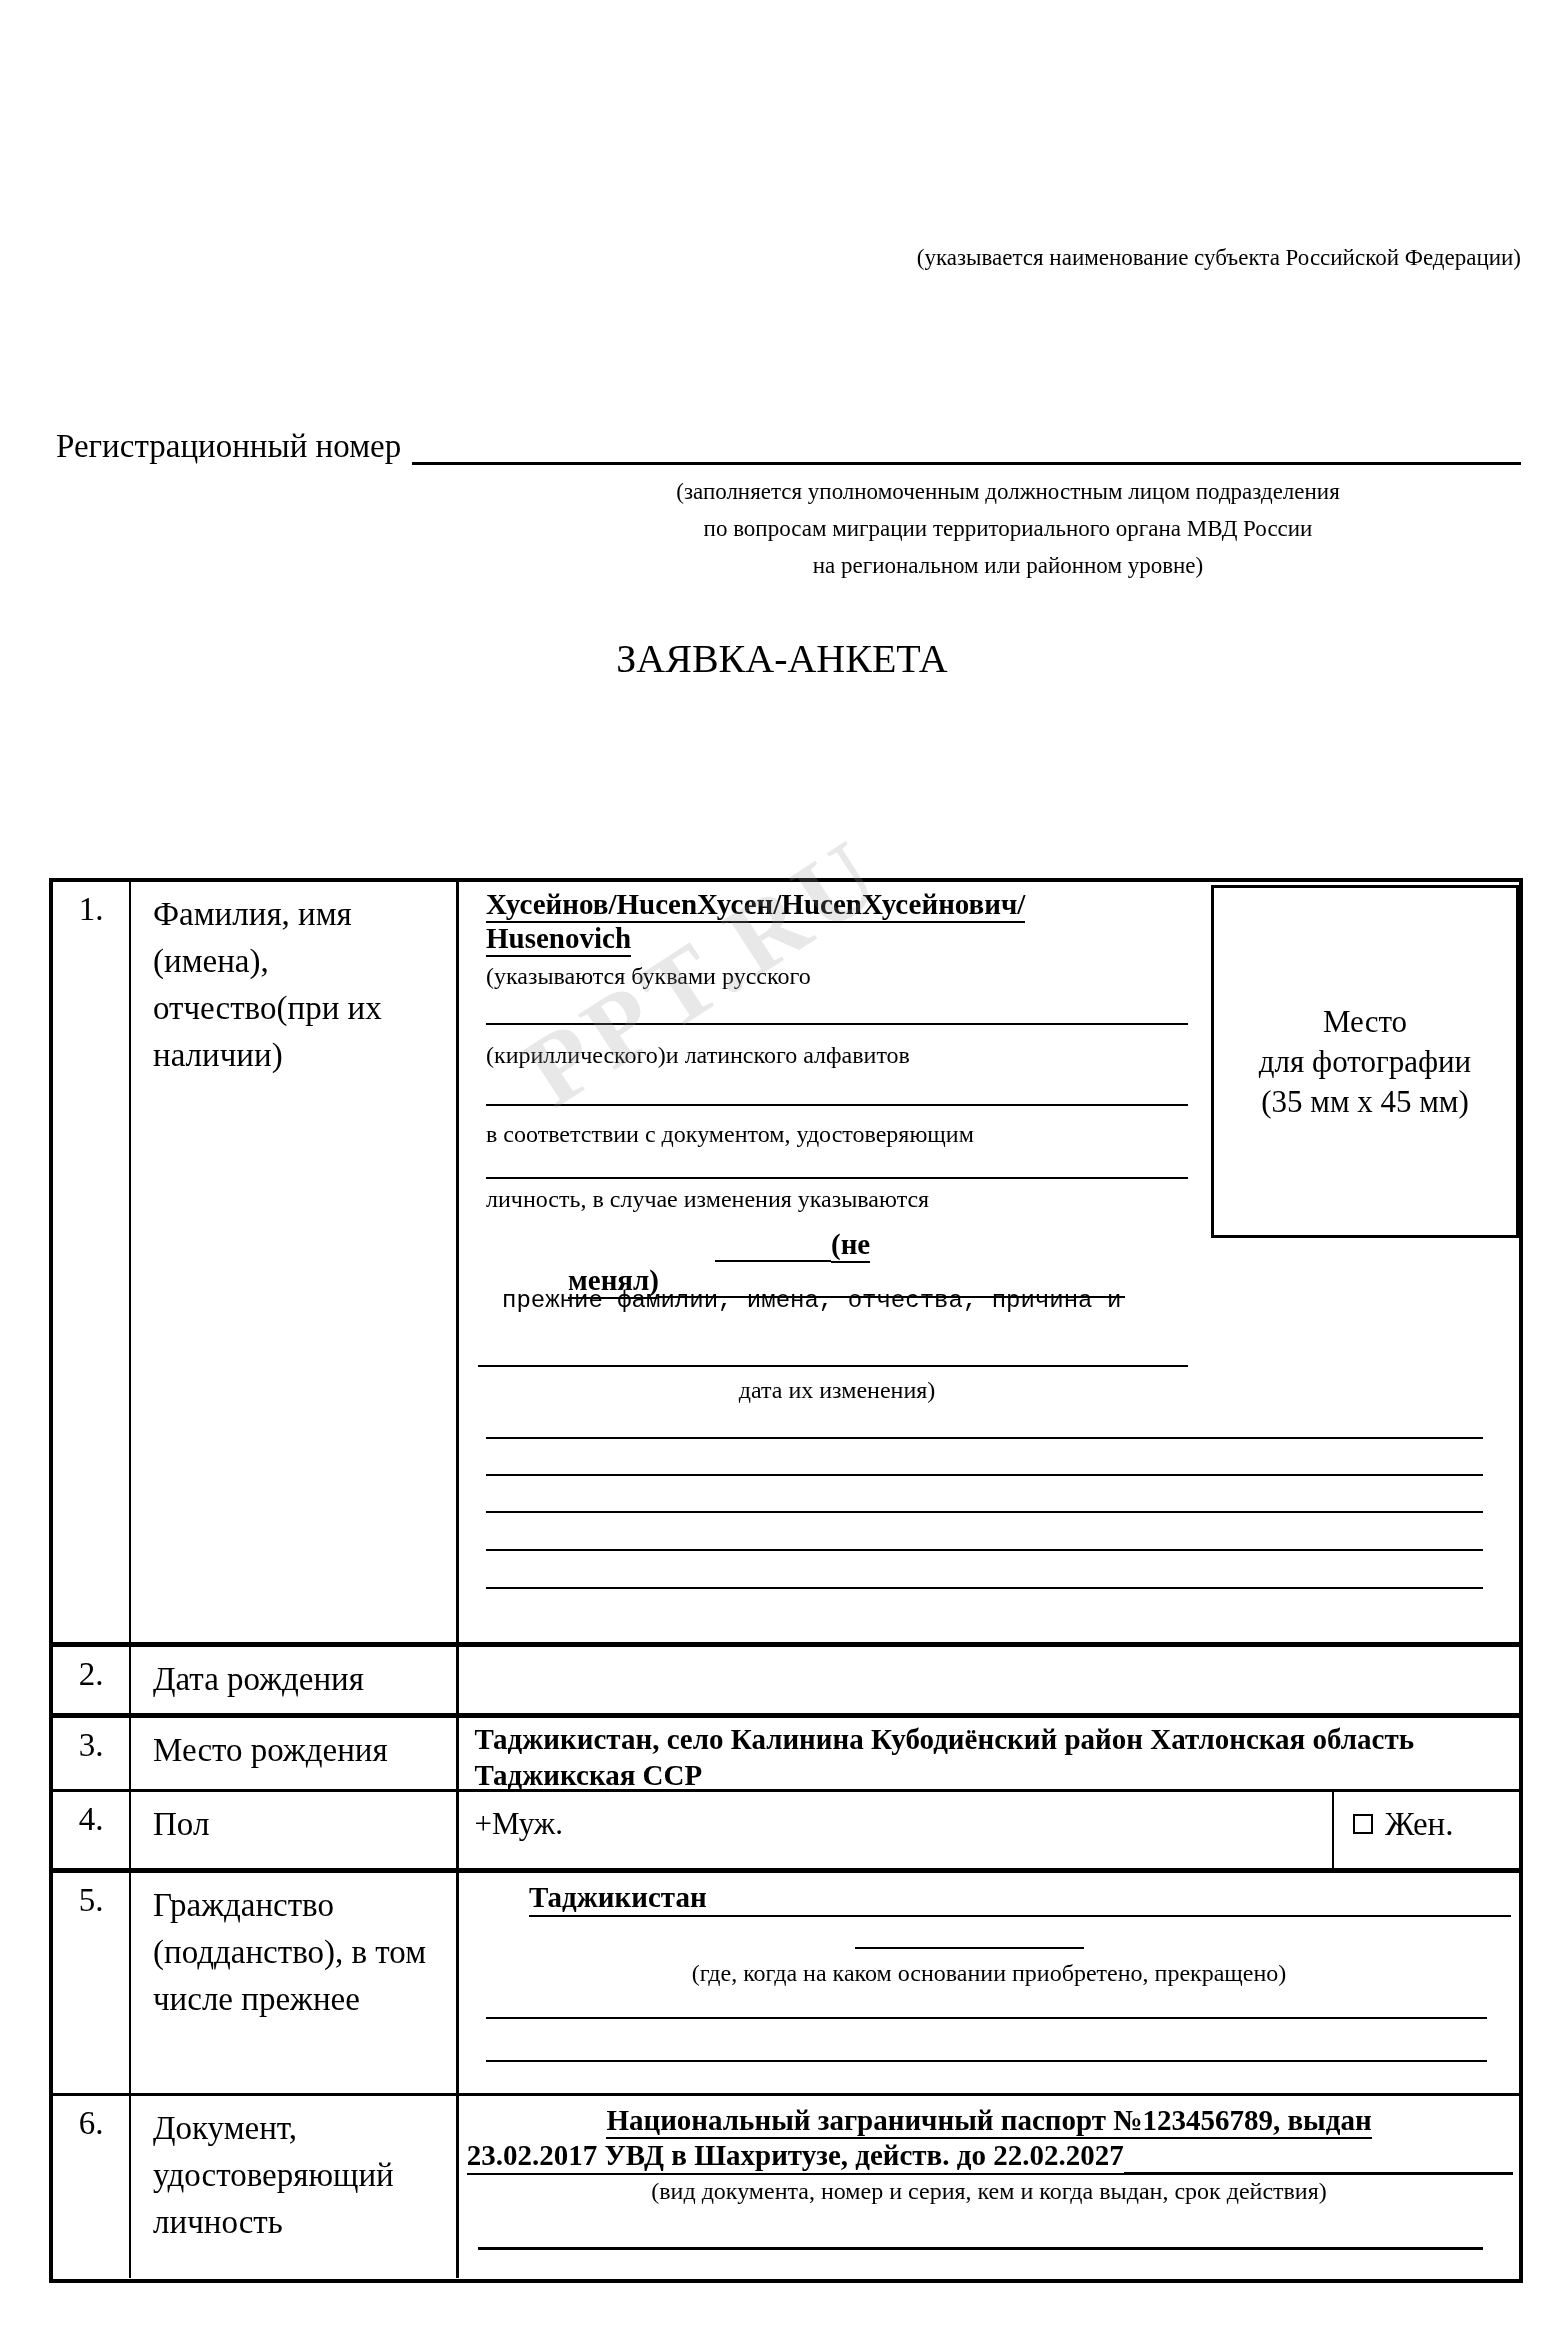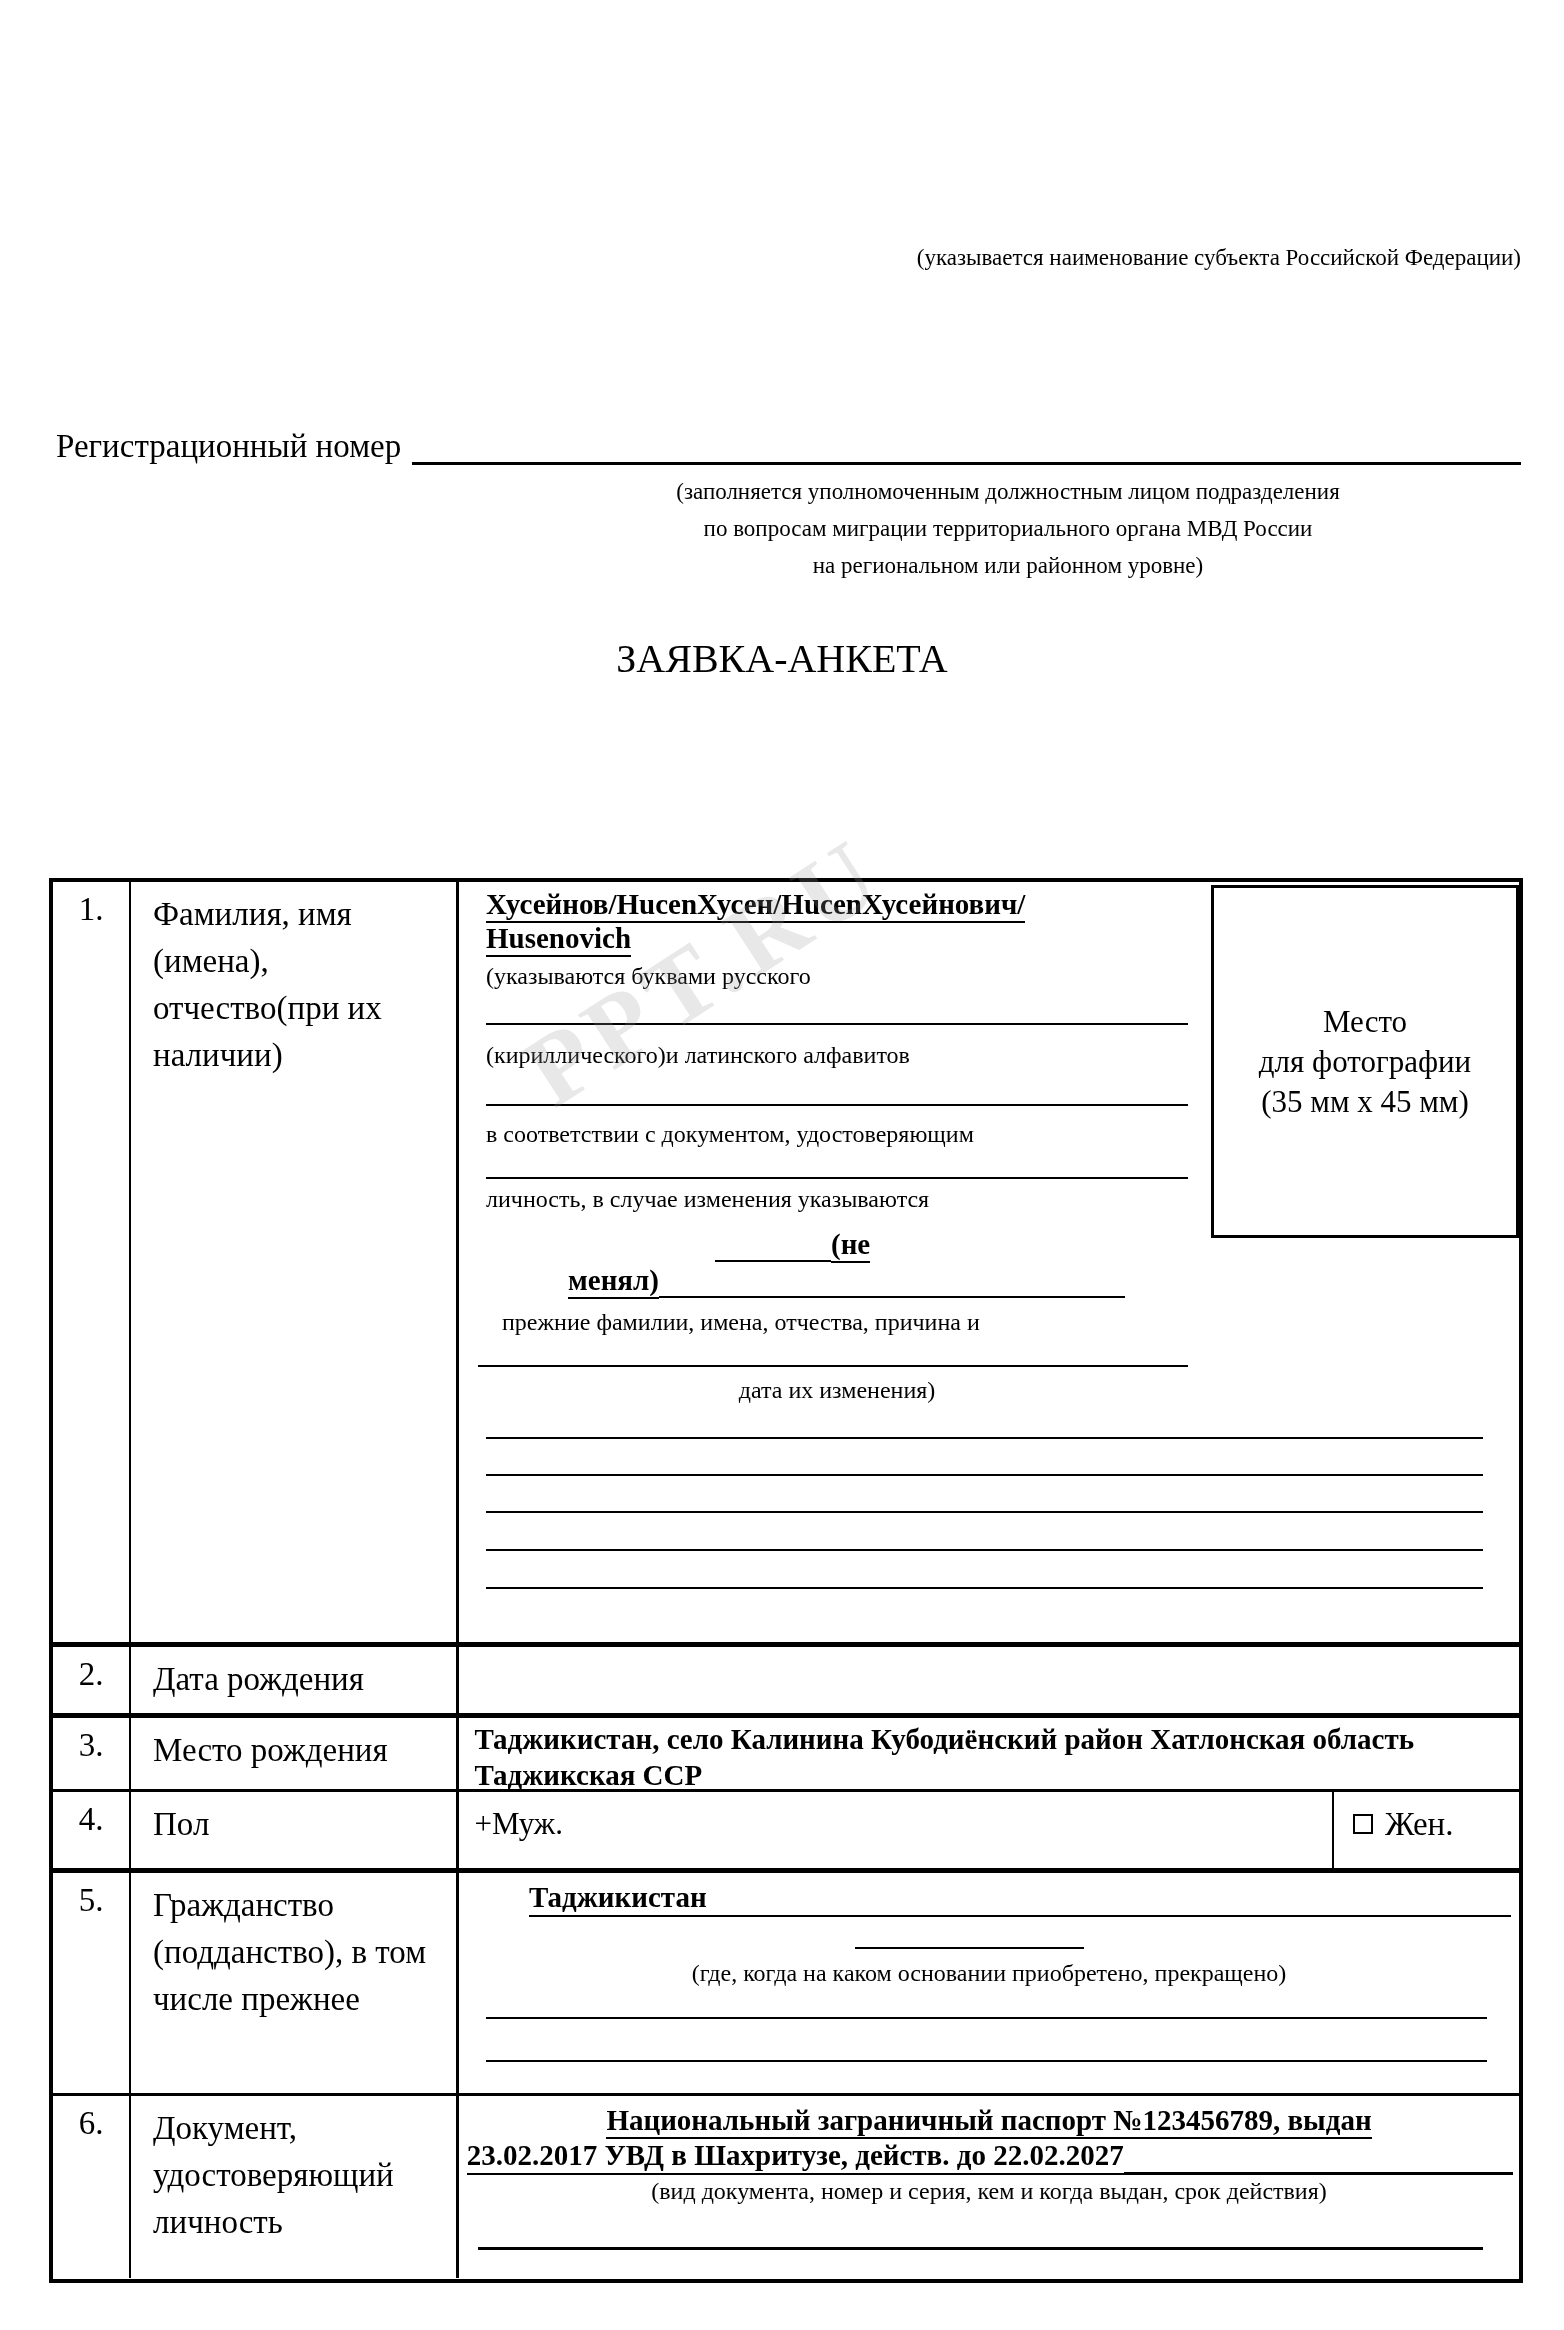--- a/index.html
+++ b/index.html
@@ -53,21 +53,21 @@
   .p-name2{top:40px;}
   .p-cap1{top:81px;}
   .p-lineA{top:141px;width:702px;border-bottom:2.3px solid #000;}
   .p-cap2{top:160px;}
   .p-lineB{top:222px;width:702px;border-bottom:2.3px solid #000;}
   .p-cap3{top:239px;}
   .p-lineC{top:295px;width:702px;border-bottom:2.3px solid #000;}
   .p-cap4{top:304px;}
   .p-ne{top:346px;left:256px !important;}
   .p-menyal{top:382px;left:109px !important;}
-  .p-cap5{top:427px;left:43px !important;}
+  .p-cap5{top:405px;left:43px !important;font-family:Liberation Mono, monospace;}
   .p-lineD{top:483px;left:19.4px !important;width:710px;border-bottom:2.3px solid #000;}
   .p-cap6{top:495px;width:702px;text-align:center;}
   .p-bl1{top:555px;width:997px;border-bottom:2.3px solid #000;}
   .p-bl2{top:592px;width:997px;border-bottom:2.3px solid #000;}
   .p-bl3{top:629px;width:997px;border-bottom:2.3px solid #000;}
   .p-bl4{top:667px;width:997px;border-bottom:2.3px solid #000;}
   .p-bl5{top:705px;width:997px;border-bottom:2.3px solid #000;}
 
   
   .photo{position:absolute;left:1211px;top:885px;width:308px;height:353px;

